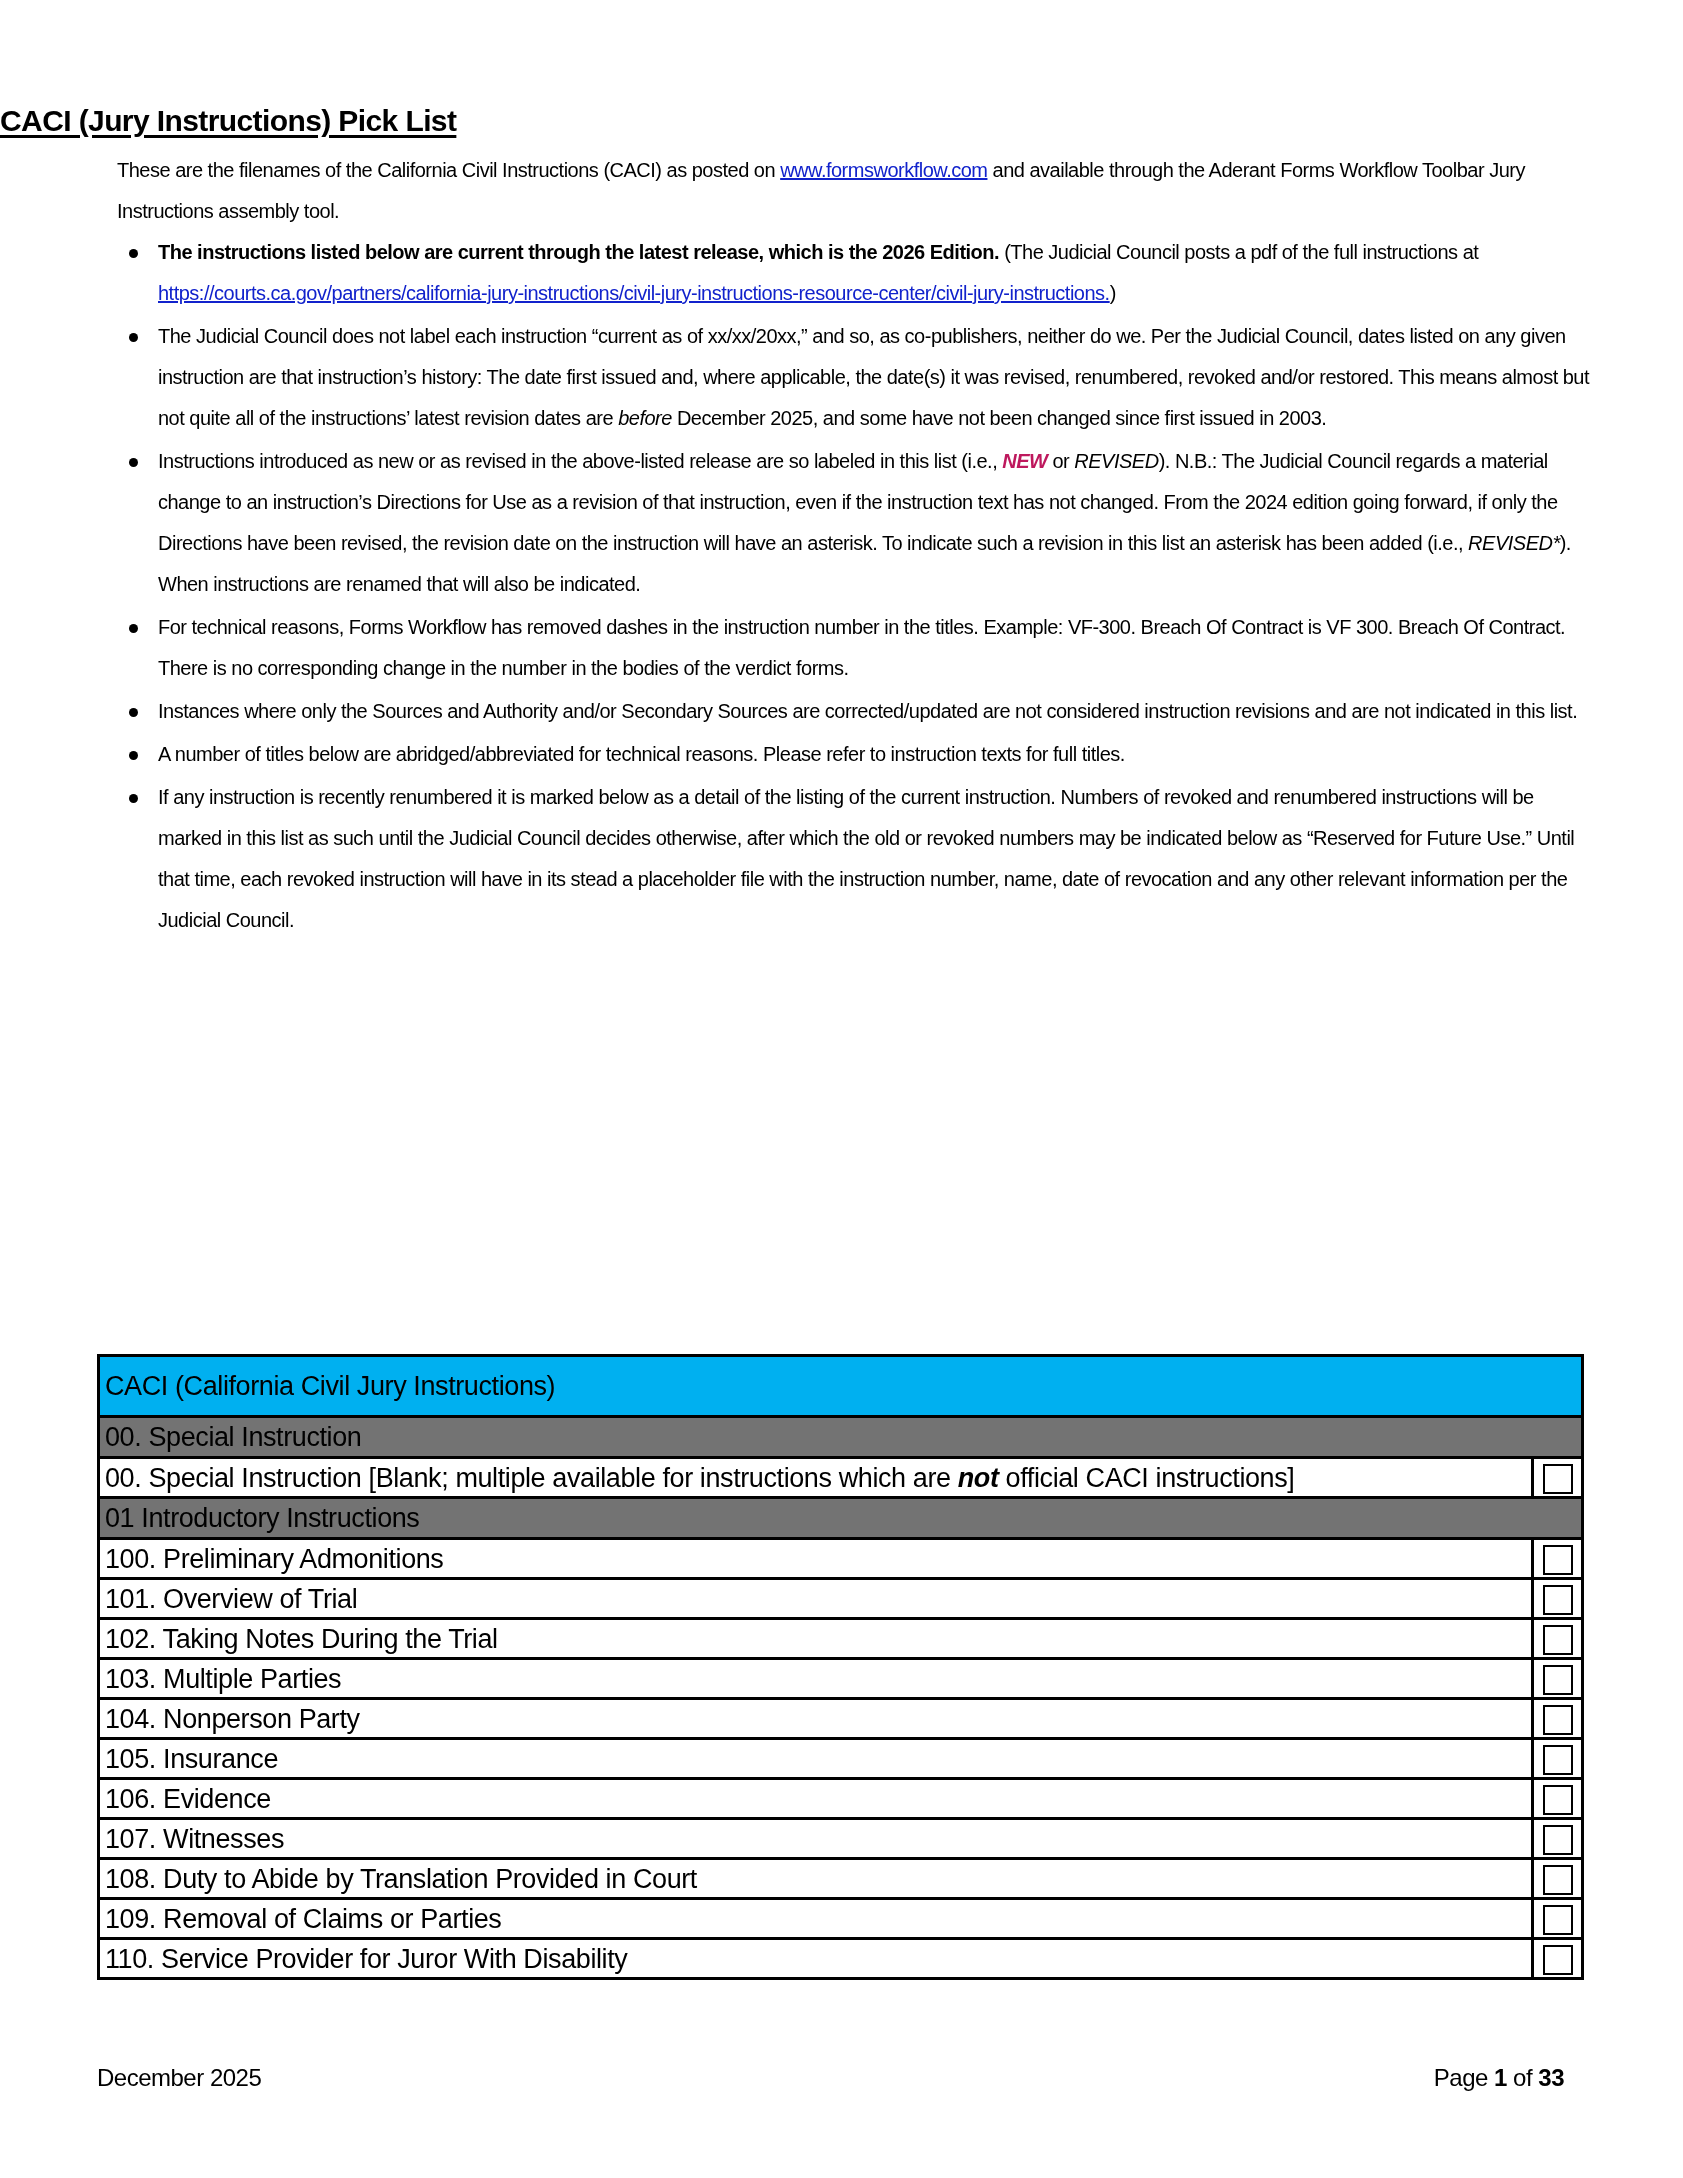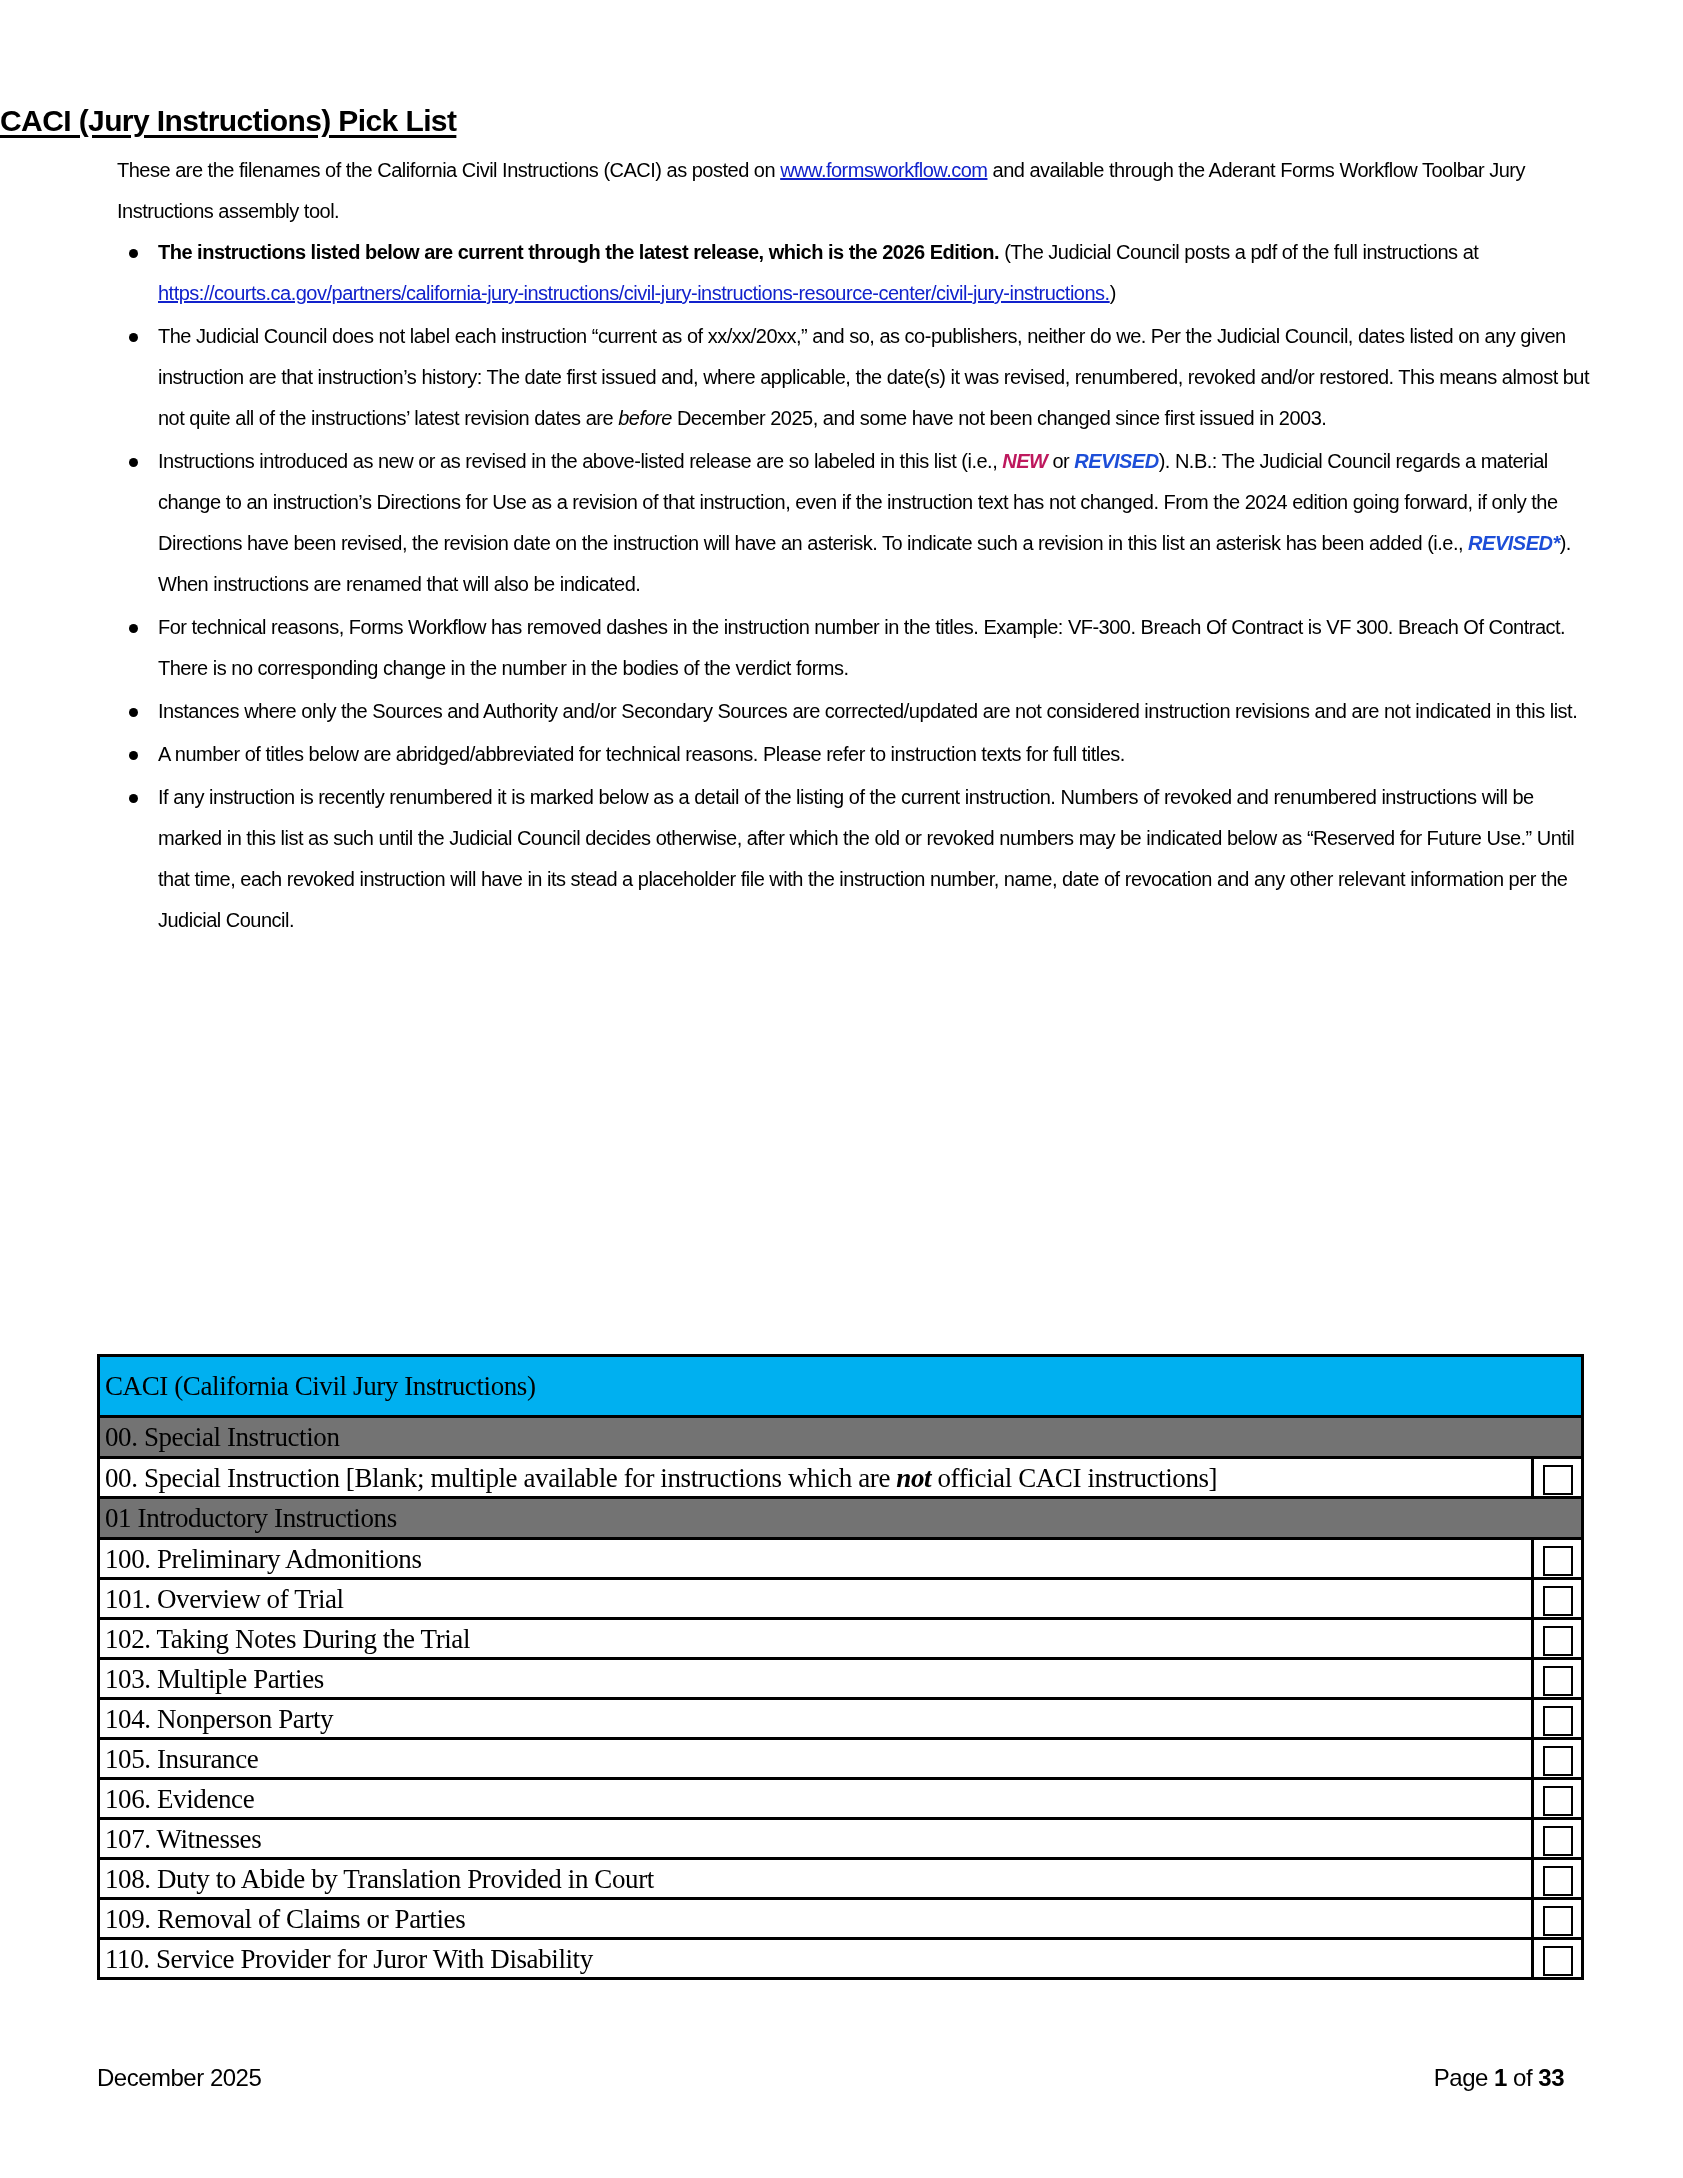--- a/index.html
+++ b/index.html
@@ -23,28 +23,28 @@
   .link { color: #1122cc; text-decoration: underline; }
 
   .bullets { position: absolute; left: 117px; top: 232px; width: 1473px; margin: 0; padding: 0; list-style: none; }
   .bullets li { position: relative; padding-left: 41px; margin-bottom: 2px; }
   .bullets li .dot {
     position: absolute; left: 12px; top: 17px; width: 9px; height: 9px; border-radius: 50%; background: #000;
   }
   .bold { font-weight: bold; text-align: center; }
   .ital { font-style: italic; }
   .new-tag { color: #be185d; font-weight: bold; font-style: italic; text-align: center; }
-  .rev-tag { color: #1d4ed8; font-weight: bold; font-style: italic; }
+  .rev-tag { color: #000000; font-weight: normal; font-style: italic; }
 
   table.picklist {
     position: absolute; left: 97px; top: 1354px; width: 1487px;
     border-collapse: collapse;
     font-family: "Liberation Sans", sans-serif; font-size: 27px; letter-spacing: -0.4px;
   }
-  table.picklist td { border: 3px solid #000; padding: 0 5px; height: 37px; line-height: 36px; white-space: nowrap; font-family: Liberation Serif, serif; }
+  table.picklist td { border: 3px solid #000; padding: 0 5px; height: 37px; line-height: 36px; white-space: nowrap; }
   table.picklist tr.h-main td { background: #00b0f0; height: 58px; }
   table.picklist tr.h-sec td { background: #737373; height: 38px; }
   table.picklist td.cb-cell { width: 47px; padding: 0; text-align: center; }
   .cb {
     display: inline-block; width: 30px; height: 30px; border: 2px solid #000; box-sizing: border-box;
     vertical-align: middle; background: #fff;
   }
 
   .footer {
     position: absolute; top: 2064px;

